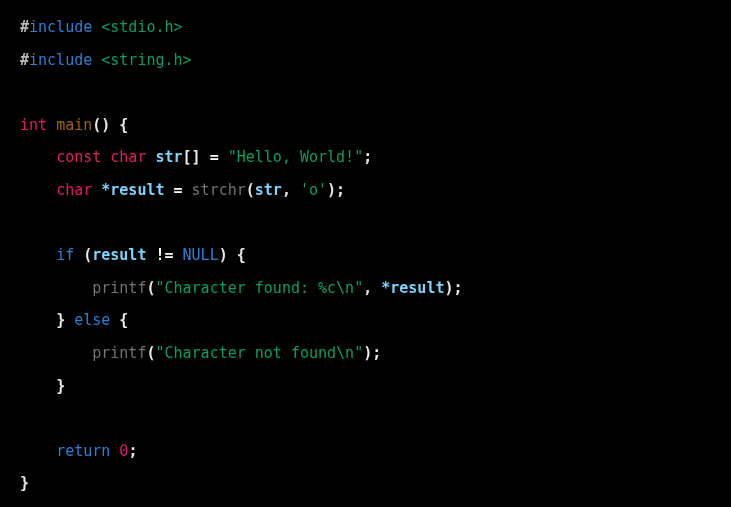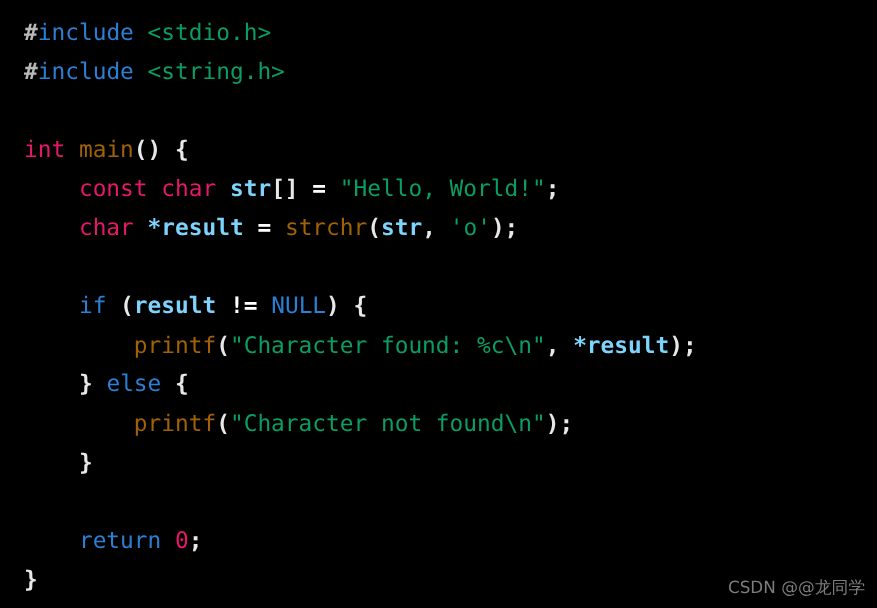--- a/index.html
+++ b/index.html
@@ -20,39 +20,39 @@
     background: #000000;
     padding: 0;
     box-sizing: border-box;
   }
   #code-block {
     position: absolute;
     left: 20px;
     top: 11px;
     margin: 0;
     font-family: "DejaVu Sans Mono", "Liberation Mono", monospace;
-    font-size: 19px;
+    font-size: 15px;
     line-height: 32.6px;
     white-space: pre;
     letter-spacing: 0px;
     color: #e8e8e8;
   }
   .ln {
     display: block;
     height: 32.6px;
     white-space: pre;
   }
   
   .t-plain   { color: #e8e8e8; }
   .t-punct   { color: #e8e8e8; font-weight: bold; }
   .t-hash    { color: #b9b9b9; font-weight: bold; }
   .t-kw      { color: #2b7fd4; }
   .t-type    { color: #e6186a; }
   .t-fnmain  { color: #a16207; }
-  .t-fn      { color: #a16207; }
+  .t-fn      { color: #737373; }
   .t-str     { color: #0a9e62; }
   .t-hdr     { color: #0a9e62; }
   .t-num     { color: #e6186a; }
   .t-ident   { color: #7dd3fc; font-weight: bold; }
   .t-op      { color: #ffffff; font-weight: bold; }
 
   #watermark {
     position: absolute;
     right: 10px;
     bottom: 8px;
@@ -64,15 +64,14 @@
     user-select: none;
   }
 </style>
 </head>
 <body>
 
 <div id="code-surface">
 
   <pre id="code-block"><span class="ln"><span class="t-hash">#</span><span class="t-kw">include</span><span class="t-plain"> </span><span class="t-hdr">&lt;stdio.h&gt;</span></span><span class="ln"><span class="t-hash">#</span><span class="t-kw">include</span><span class="t-plain"> </span><span class="t-hdr">&lt;string.h&gt;</span></span><span class="ln">&nbsp;</span><span class="ln"><span class="t-type">int</span><span class="t-plain"> </span><span class="t-fnmain">main</span><span class="t-punct">() {</span></span><span class="ln"><span class="t-plain">    </span><span class="t-type">const char</span><span class="t-plain"> </span><span class="t-ident">str</span><span class="t-punct">[] </span><span class="t-op">=</span><span class="t-plain"> </span><span class="t-str">"Hello, World!"</span><span class="t-punct">;</span></span><span class="ln"><span class="t-plain">    </span><span class="t-type">char</span><span class="t-plain"> </span><span class="t-ident">*result</span><span class="t-plain"> </span><span class="t-op">=</span><span class="t-plain"> </span><span class="t-fn">strchr</span><span class="t-punct">(</span><span class="t-ident">str</span><span class="t-punct">, </span><span class="t-str">'o'</span><span class="t-punct">);</span></span><span class="ln">&nbsp;</span><span class="ln"><span class="t-plain">    </span><span class="t-kw">if</span><span class="t-punct"> (</span><span class="t-ident">result</span><span class="t-plain"> </span><span class="t-op">!=</span><span class="t-plain"> </span><span class="t-kw">NULL</span><span class="t-punct">) {</span></span><span class="ln"><span class="t-plain">        </span><span class="t-fn">printf</span><span class="t-punct">(</span><span class="t-str">"Character found: %c\n"</span><span class="t-punct">, </span><span class="t-ident">*result</span><span class="t-punct">);</span></span><span class="ln"><span class="t-plain">    </span><span class="t-punct">}</span><span class="t-plain"> </span><span class="t-kw">else</span><span class="t-punct"> {</span></span><span class="ln"><span class="t-plain">        </span><span class="t-fn">printf</span><span class="t-punct">(</span><span class="t-str">"Character not found\n"</span><span class="t-punct">);</span></span><span class="ln"><span class="t-plain">    </span><span class="t-punct">}</span></span><span class="ln">&nbsp;</span><span class="ln"><span class="t-plain">    </span><span class="t-kw">return</span><span class="t-plain"> </span><span class="t-num">0</span><span class="t-punct">;</span></span><span class="ln"><span class="t-punct">}</span></span></pre>
 
-  <div id="watermark">CSDN @@龙同学</div>
 
 </div>
 
 </body></html>

